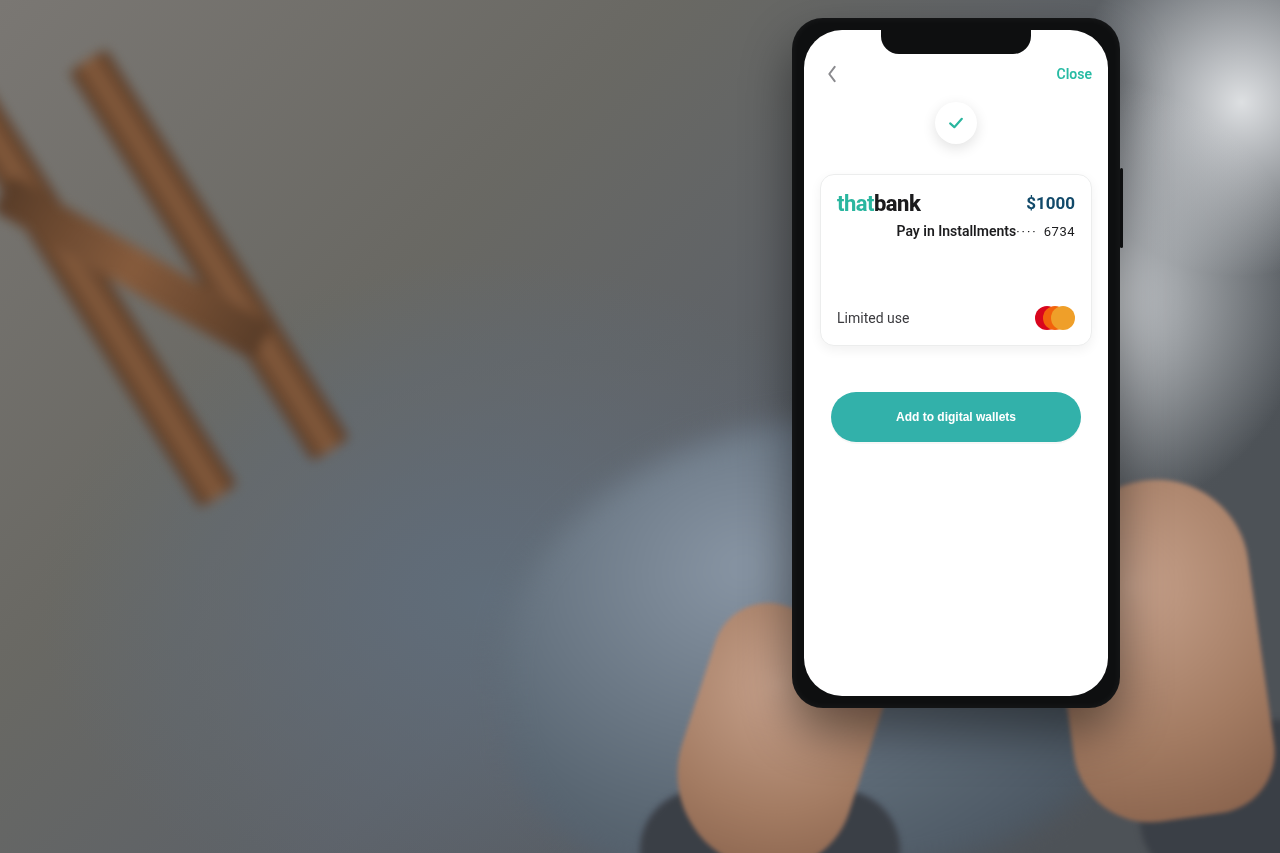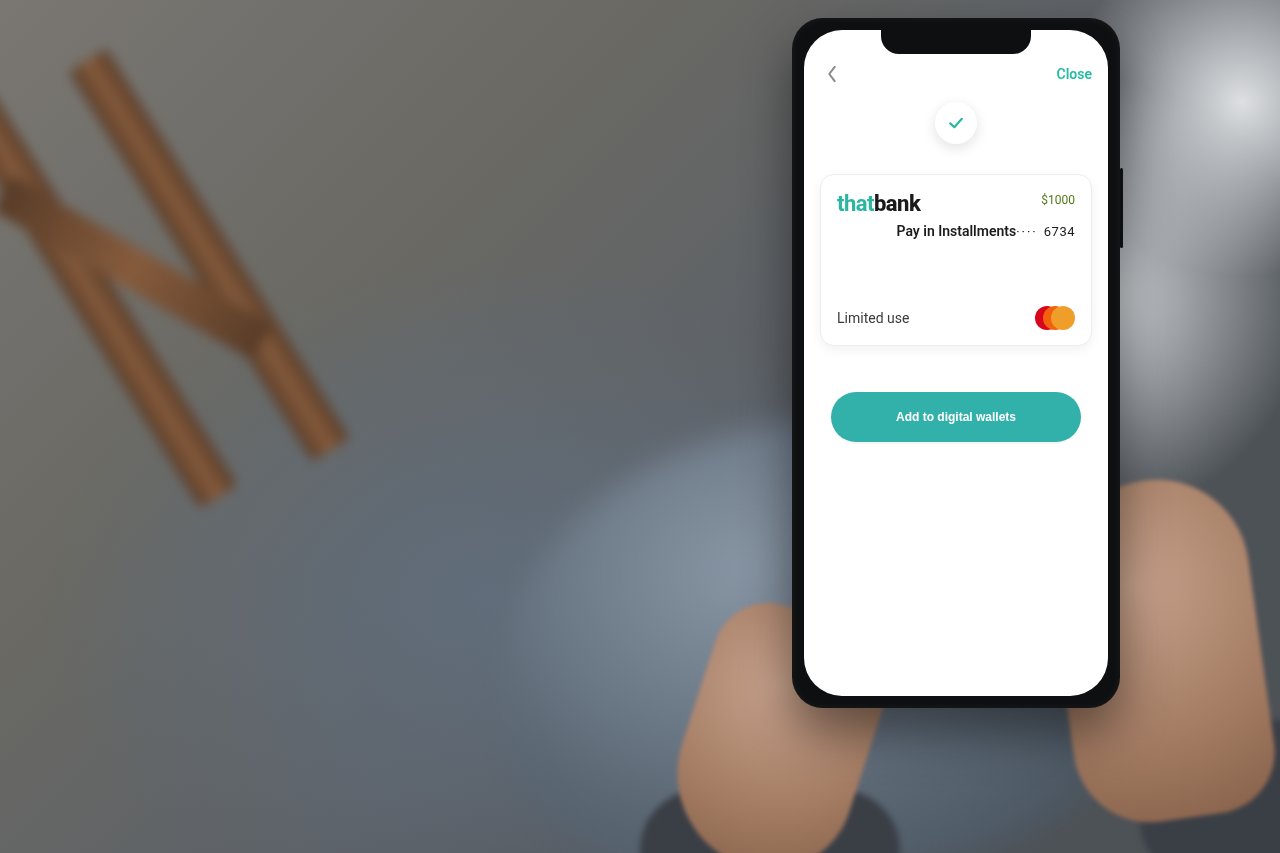--- a/index.html
+++ b/index.html
@@ -143,21 +143,21 @@
     border-radius: 14px;
     box-shadow: 0 4px 12px rgba(0,0,0,.06);
     padding: 18px 16px 14px 16px;
     display: flex; flex-direction: column;
     min-height: 172px;
   }
   .card-row1 { display:flex; justify-content: space-between; align-items: flex-start; }
   .bank-logo { font-size: 22px; font-weight: 700; letter-spacing: -0.5px; line-height: 1; }
   .bank-logo .your { color: #1eb9a0; font-weight: 700; }
   .bank-logo .bank { color: #1b1b1d; font-weight: 800; }
-  .amount { color: #4d7c0f; font-weight: 400; font-size: 12px; }
+  .amount { color: #0c4a6e; font-weight: 700; font-size: 17px; }
   .card-row2 { display:flex; justify-content: flex-end; align-items: center; margin-top: 8px; }
   .subtitle { font-size: 14px; font-weight: 600; color: #1c1c1e; }
   .last4 { font-size: 13px; color: #1c1c1e; letter-spacing: .5px; }
   .last4 .dots { letter-spacing: 2px; margin-right: 6px; }
   .card-spacer { flex: 1; }
   .card-row3 { display:flex; justify-content: space-between; align-items: center; margin-top: 10px; }
   .limited { font-size: 14px; color: #3b3b3f; }
   .mc { width: 40px; height: 26px; position: relative; }
   .mc .c { position:absolute; top: 1px; width: 24px; height: 24px; border-radius: 50%; }
   .mc .c.red    { left: 0;   background: #eb001b; }

